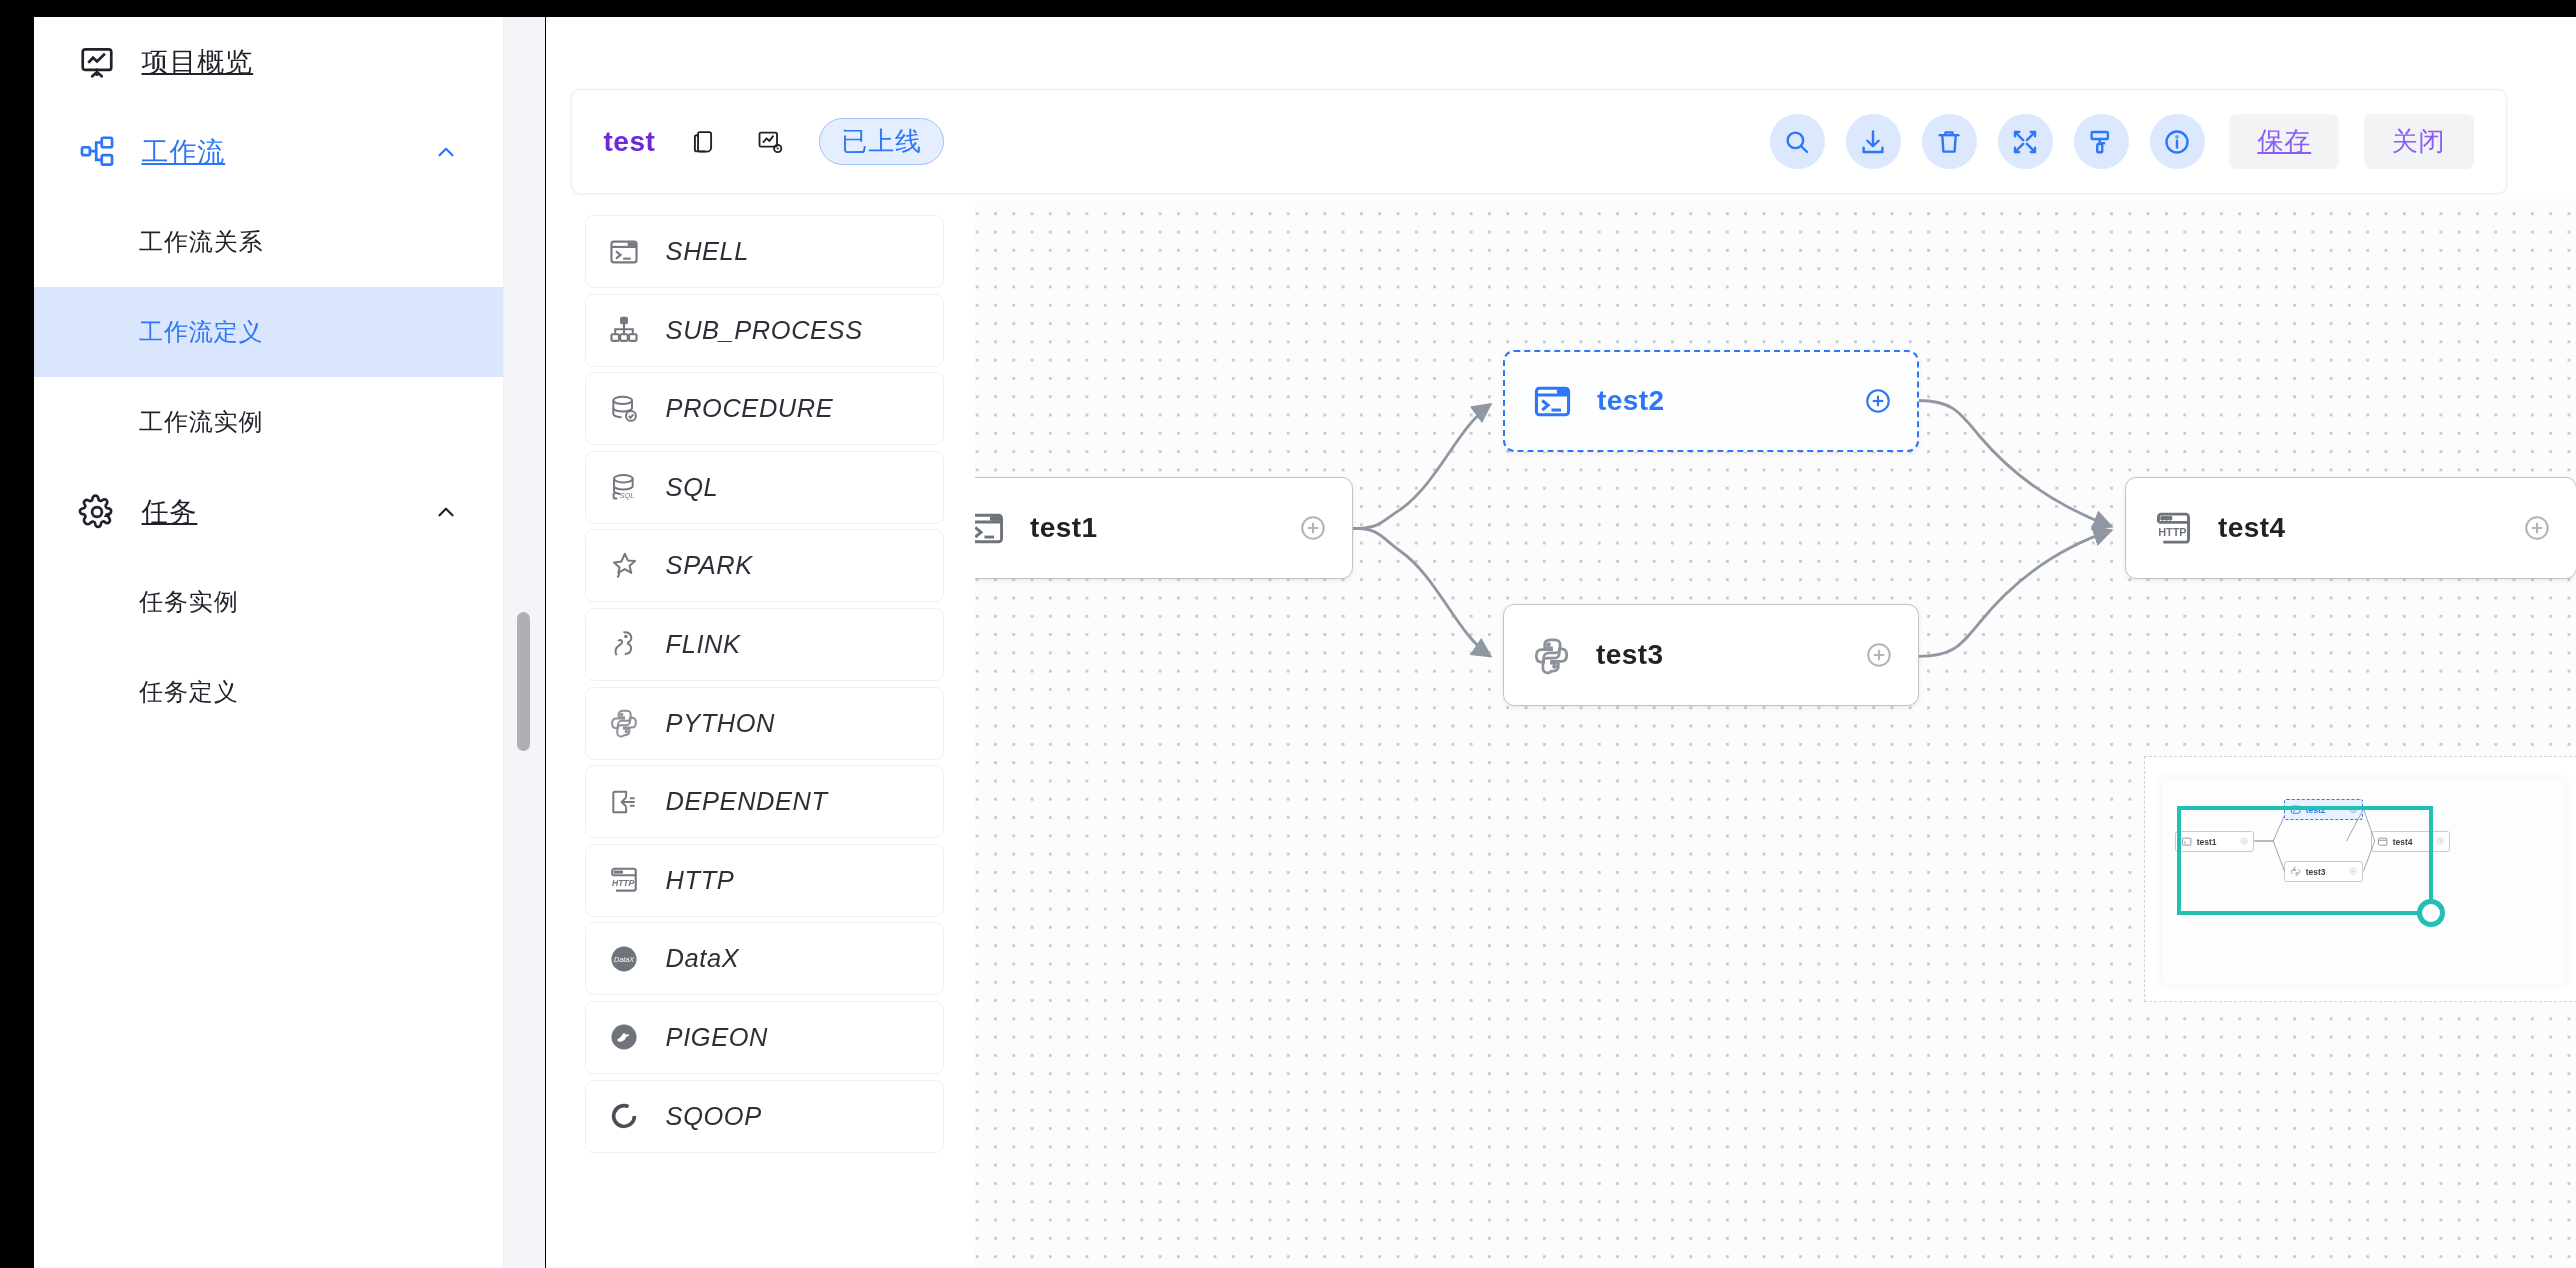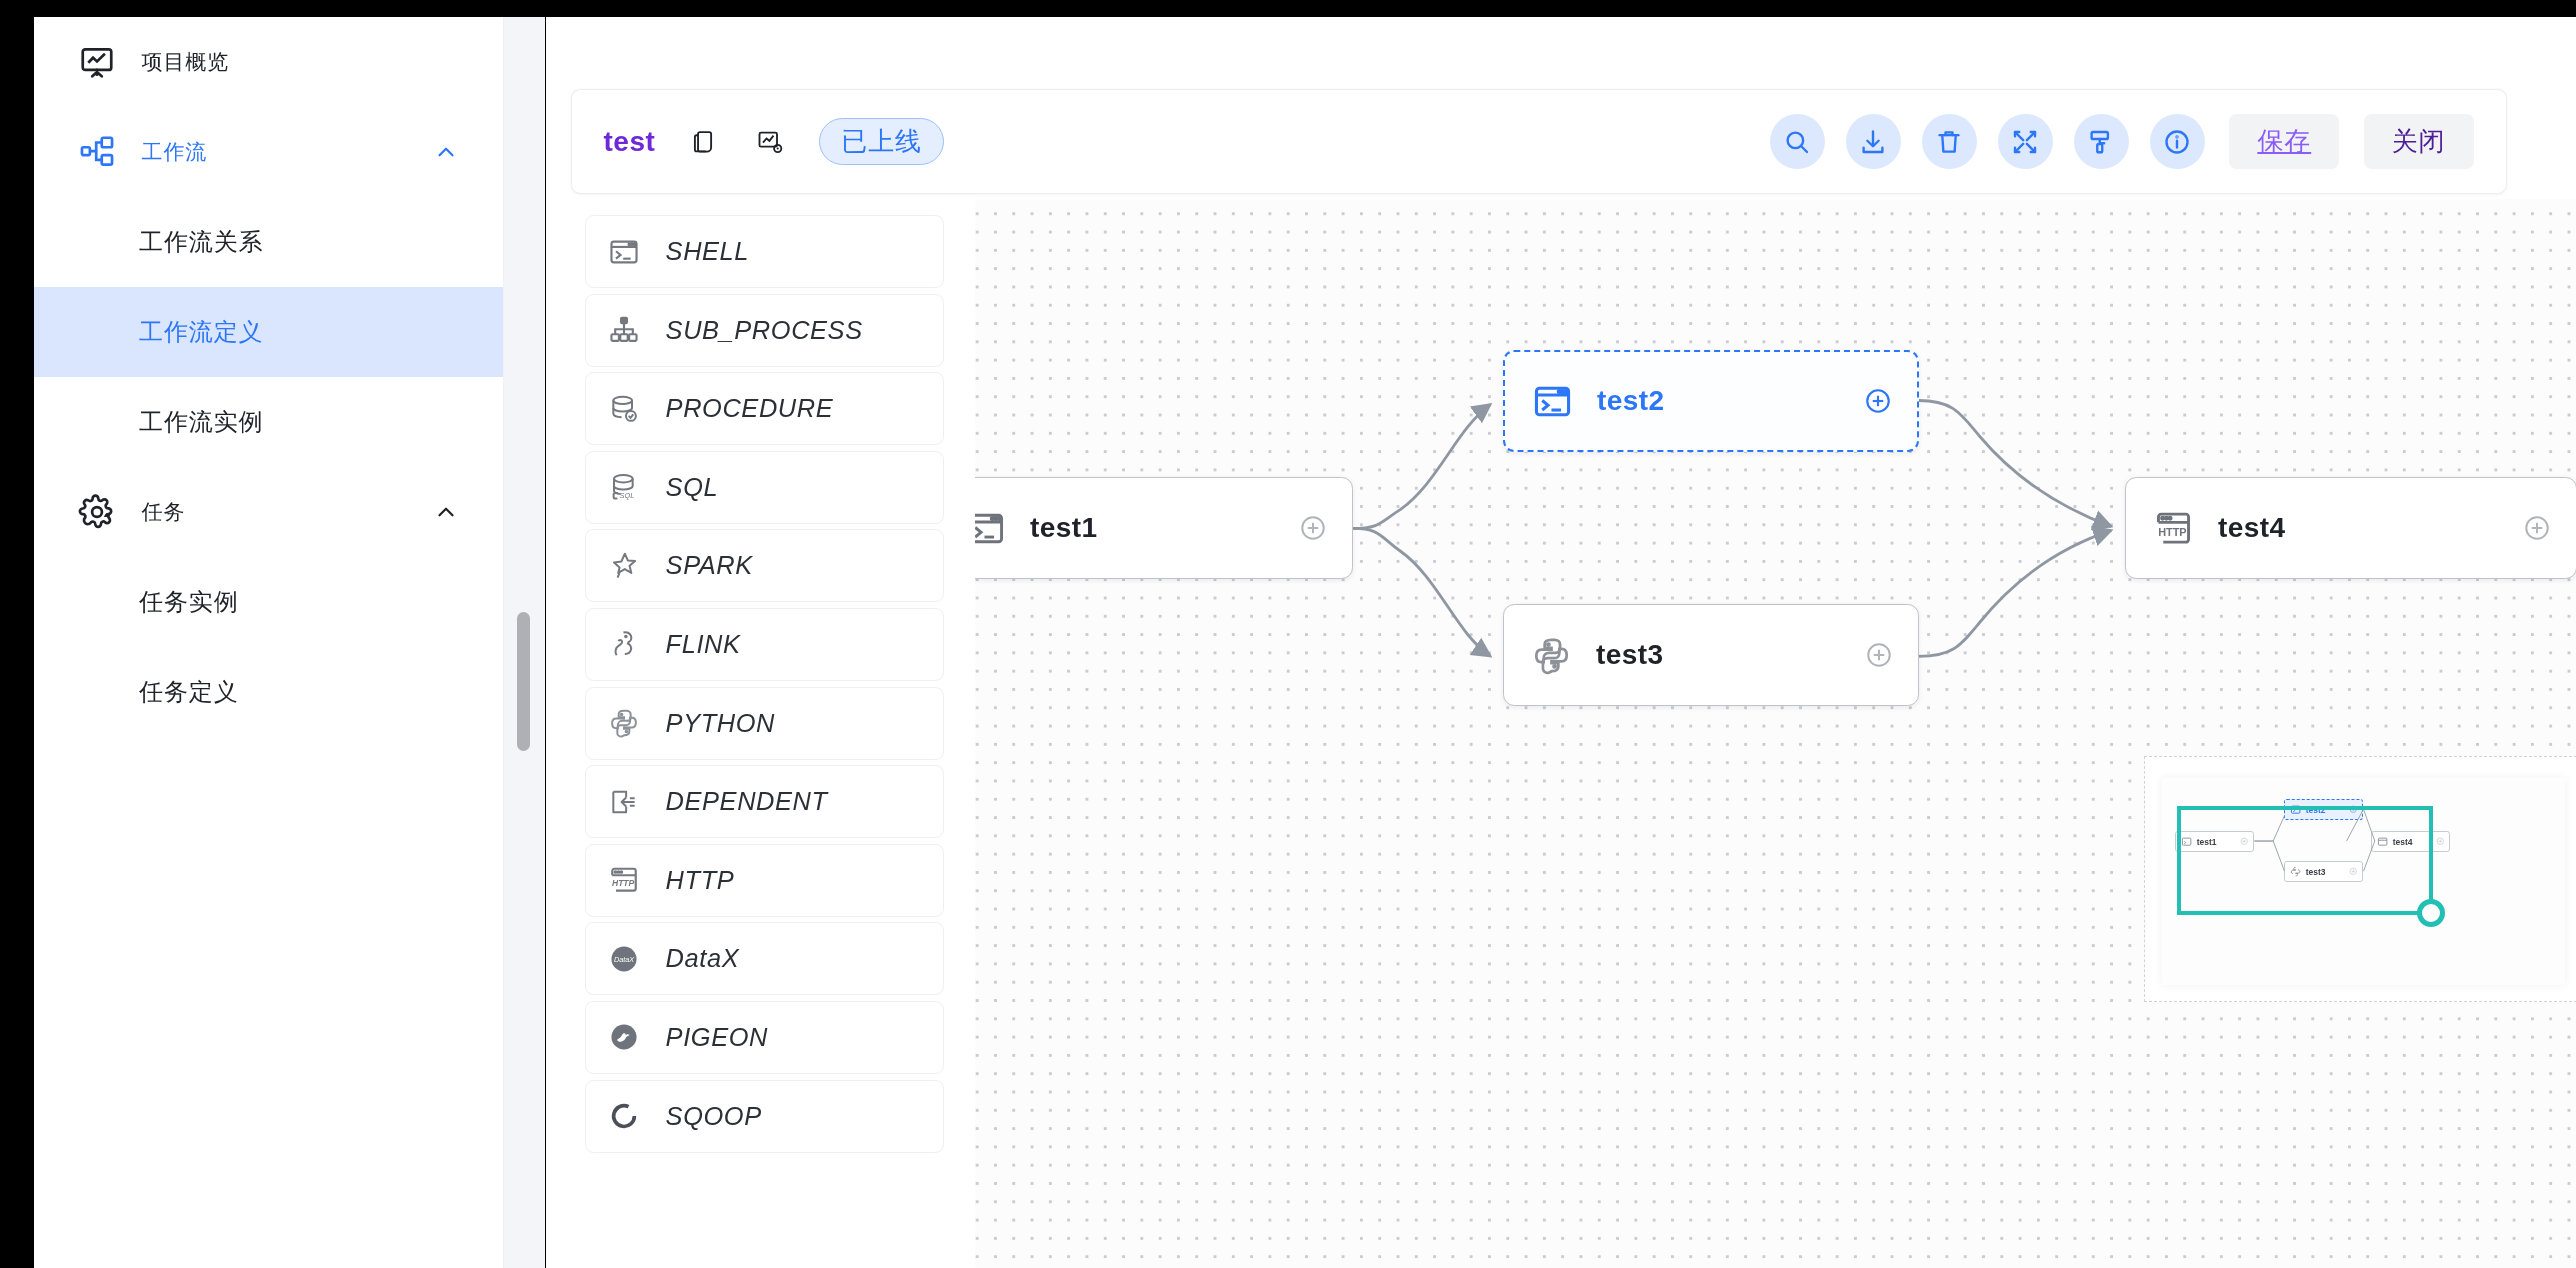--- a/index.html
+++ b/index.html
@@ -29,24 +29,25 @@
     padding: 0 43px 0 43px;
     cursor: pointer;
   }
   .nav-group-head .ico {
     width: 40px; height: 40px;
     margin-right: 24.5px;
     flex: 0 0 40px;
     display: flex; align-items: center; justify-content: center;
   }
   .nav-group-head .lbl {
-    font-size: 21px;
+    font-size: 27px;
     color: #1f2329;
     letter-spacing: 0.9px;
     flex: 1;
+    text-decoration: underline;
   }
   .nav-group-head.active .lbl { color: #2d76f7; }
   .nav-group-head .chev {
     width: 28px; height: 28px;
     display: flex; align-items: center; justify-content: center;
   }
   .nav-sub {
     display: flex; align-items: center;
     height: 90px;
     padding-left: 105px;
@@ -127,21 +128,21 @@
   .text-btn {
     margin-left: 24.5px;
     height: 55px; padding: 0 28px;
     border-radius: 7.5px;
     display: flex; align-items: center; justify-content: center;
     font-size: 26px;
     letter-spacing: 0.9px;
     cursor: pointer;
   }
   .text-btn.disabled { background: #f2f3f5; color: #8b5cf6; text-decoration: underline; }
-  .text-btn.normal   { background: #f2f3f5; color: #4c1d95; }
+  .text-btn.normal   { background: #f2f3f5; color: #8b5cf6; }
 
   
   .types {
     position: absolute;
     left: 585px; top: 215px;
     width: 359px;
     height: 1037px;
     overflow: hidden;
   }
   .type-item {

